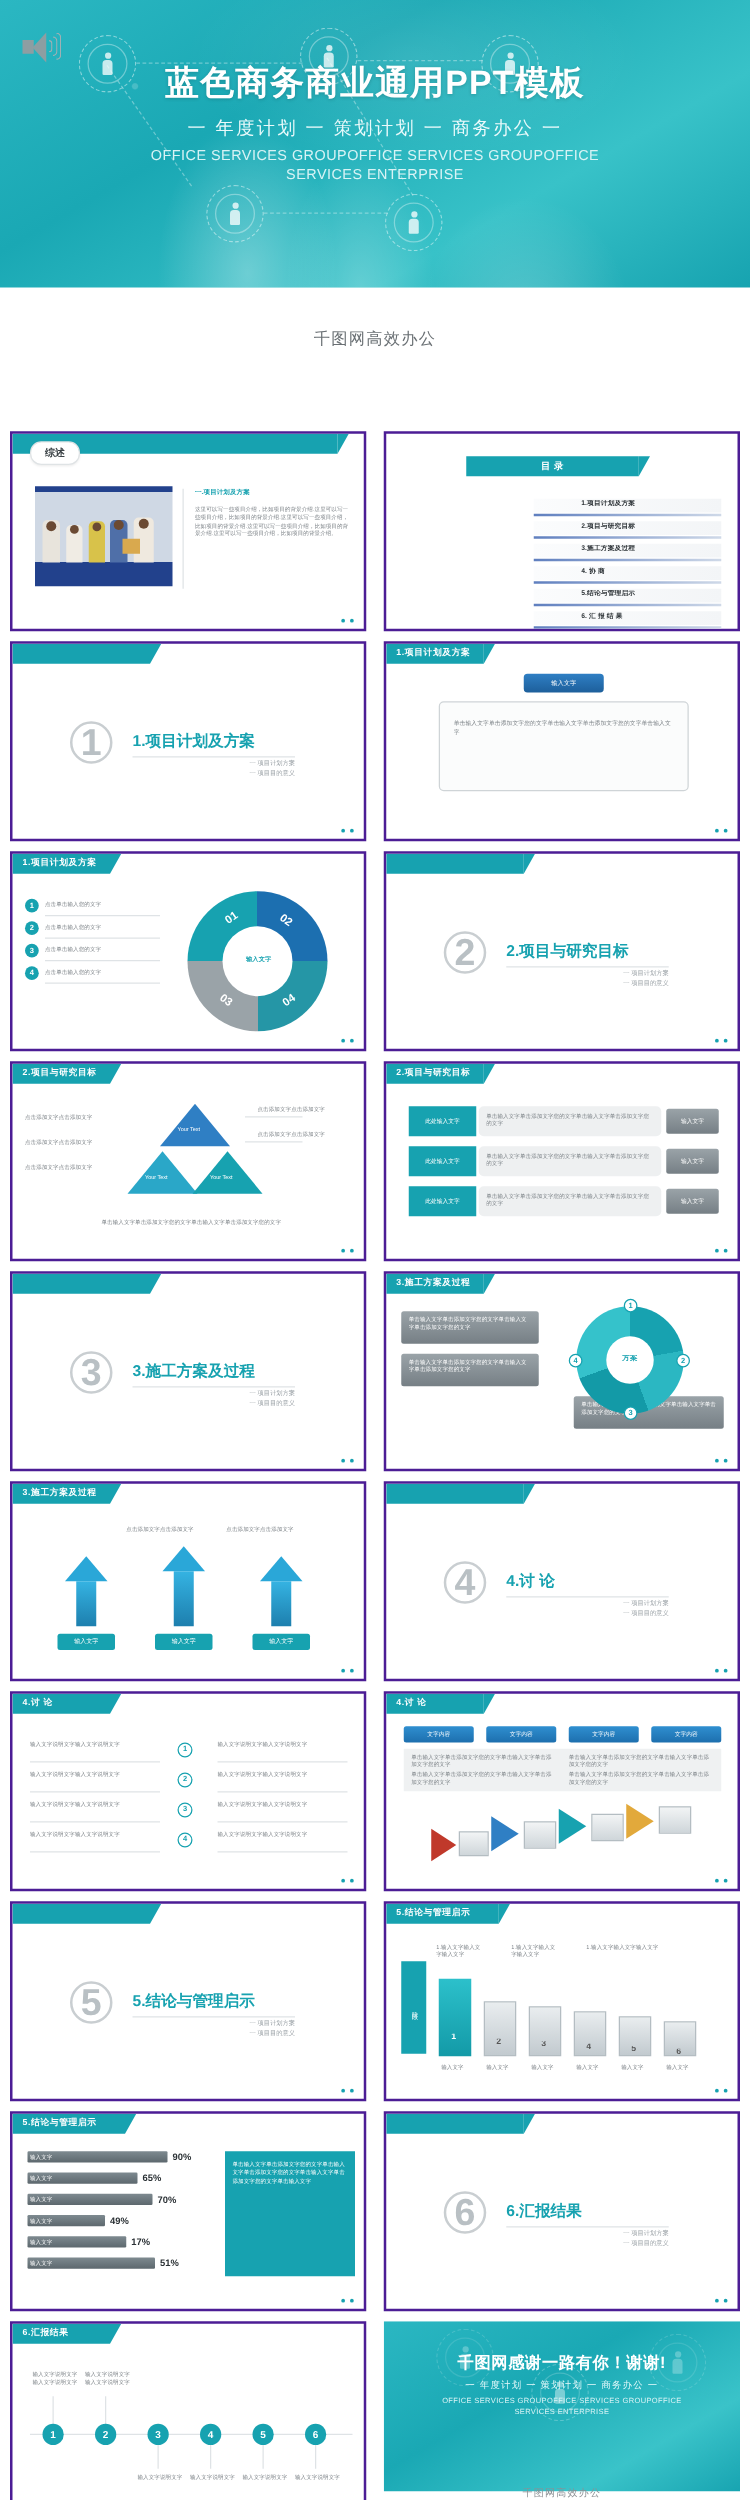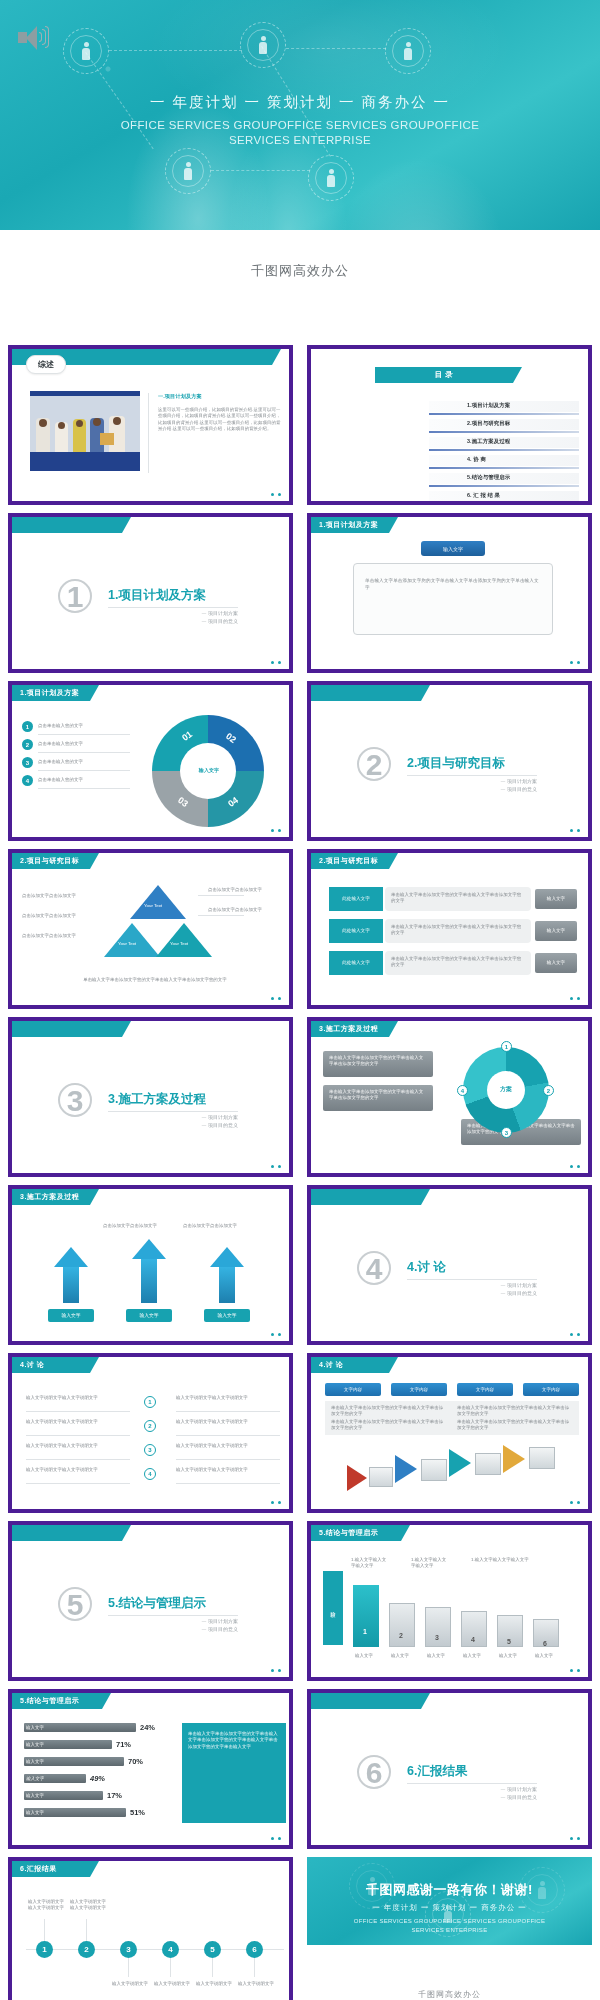--- a/index.html
+++ b/index.html
@@ -74,21 +74,21 @@
   .hero-sub {
     position:absolute; top:93px; left:0; width:600px; text-align:center;
     color:#eafafb; font-size:14.5px; letter-spacing:2px;
   }
   .hero-en {
     position:absolute; top:118px; left:0; width:600px; text-align:center;
     color:#d8f3f5; font-size:11.5px; line-height:15px; letter-spacing:.4px;
   }
   .slide {
     position:absolute; background:#fff;
-    border:4px solid #4c1d95; overflow:hidden;
+    border:2px solid #4c1d95; overflow:hidden;
   }
   .slide.right { left:307px; }
   .slide.left  { left:8px; }
   .s-w { width:285px; height:160px; }
 
   .caption {
     position:absolute; width:600px; text-align:center;
     font-size:12px; color:#6b6f73; letter-spacing:1px;
   }
 
@@ -234,20 +234,21 @@
     </div>
 
     <div class="speaker">
       <span class="body"></span>
         <span class="cone"></span>
       <span class="w w1"></span>
         <span class="w w2"></span>
         <span class="w w3"></span>
     </div>
 
+    <div class="hero-title">蓝色商务商业通用PPT模板</div>
     <div class="hero-sub">一 年度计划 一 策划计划 一 商务办公 一</div>
     <div class="hero-en" style="padding:0 120px;">
       <span>OFFICE SERVICES GROUPOFFICE SERVICES GROUPOFFICE SERVICES ENTERPRISE</span>
     </div>
   </div>
 
   <div class="caption" style="top:262px; font-size:13px; color:#6a7074;">千图网高效办公</div>
 
   <div class="slide left s-w" style="top:345px;">
     <div class="tagbar" style="width:260px;">
@@ -705,33 +706,33 @@
   <div class="slide left s-w" style="top:1689px;">
     <div class="tagbar" style="width:90px;">
         <span class="sk"></span>
       </div>
     <div class="tagtext">5.结论与管理启示</div>
 
     <div style="position:absolute;left:12px;top:30px;width:150px;height:110px;">
       <div style="position:relative;height:17px;">
         <span class="ph" style="left:2px;top:2px;color:#fff;z-index:2;">输入文字</span>
         <div class="grad-bar" style="left:0;top:0;width:112px;"></div>
-        <span class="pct" style="left:116px;top:0;">24%</span>
+        <span class="pct" style="left:116px;top:0;">90%</span>
       </div>
       <div style="position:relative;height:17px;">
         <span class="ph" style="left:2px;top:2px;color:#fff;z-index:2;">输入文字</span>
         <div class="grad-bar" style="left:0;top:0;width:88px;"></div>
-        <span class="pct" style="left:92px;top:0;">71%</span>
+        <span class="pct" style="left:92px;top:0;">65%</span>
       </div>
       <div style="position:relative;height:17px;">
         <span class="ph" style="left:2px;top:2px;color:#fff;z-index:2;">输入文字</span>
         <div class="grad-bar" style="left:0;top:0;width:100px;"></div>
         <span class="pct" style="left:104px;top:0;">70%</span>
       </div>
-      <div style="position:relative;height:17px;font-style:italic;">
+      <div style="position:relative;height:17px;">
         <span class="ph" style="left:2px;top:2px;color:#fff;z-index:2;">输入文字</span>
         <div class="grad-bar" style="left:0;top:0;width:62px;"></div>
         <span class="pct" style="left:66px;top:0;">49%</span>
       </div>
       <div style="position:relative;height:17px;">
         <span class="ph" style="left:2px;top:2px;color:#fff;z-index:2;">输入文字</span>
         <div class="grad-bar" style="left:0;top:0;width:79px;"></div>
         <span class="pct" style="left:83px;top:0;">17%</span>
       </div>
       <div style="position:relative;height:17px;">
@@ -795,21 +796,21 @@
       <span style="position:absolute;left:52px; top:50px;width:17px;height:17px;border-radius:50%;background:#17a2b0;color:#fff;font-size:8px;font-weight:bold;display:flex;align-items:center;justify-content:center;">2</span>
       <span style="position:absolute;left:94px; top:50px;width:17px;height:17px;border-radius:50%;background:#17a2b0;color:#fff;font-size:8px;font-weight:bold;display:flex;align-items:center;justify-content:center;">3</span>
       <span style="position:absolute;left:136px;top:50px;width:17px;height:17px;border-radius:50%;background:#17a2b0;color:#fff;font-size:8px;font-weight:bold;display:flex;align-items:center;justify-content:center;">4</span>
       <span style="position:absolute;left:178px;top:50px;width:17px;height:17px;border-radius:50%;background:#17a2b0;color:#fff;font-size:8px;font-weight:bold;display:flex;align-items:center;justify-content:center;">5</span>
       <span style="position:absolute;left:220px;top:50px;width:17px;height:17px;border-radius:50%;background:#17a2b0;color:#fff;font-size:8px;font-weight:bold;display:flex;align-items:center;justify-content:center;">6</span>
     </div>
 
   </div>
 
   <div class="slide right s-w" style="top:1857px;padding:0;border:none;background:transparent;">
-    <div style="position:relative;width:285px;height:88px;overflow:hidden;
+    <div style="position:relative;width:285px;height:136px;overflow:hidden;
                 background:linear-gradient(150deg,#2bb7c2 0%,#1aa8b4 40%,#3ac3c9 75%,#18a4b1 100%);">
       <div class="node" style="left:118px;top:34px;opacity:.55;">
           <div class="person"></div>
         </div>
       <div class="node" style="left:42px;top:6px;opacity:.35;">
           <div class="person"></div>
         </div>
       <div class="node" style="left:212px;top:10px;opacity:.35;">
           <div class="person"></div>
         </div>

